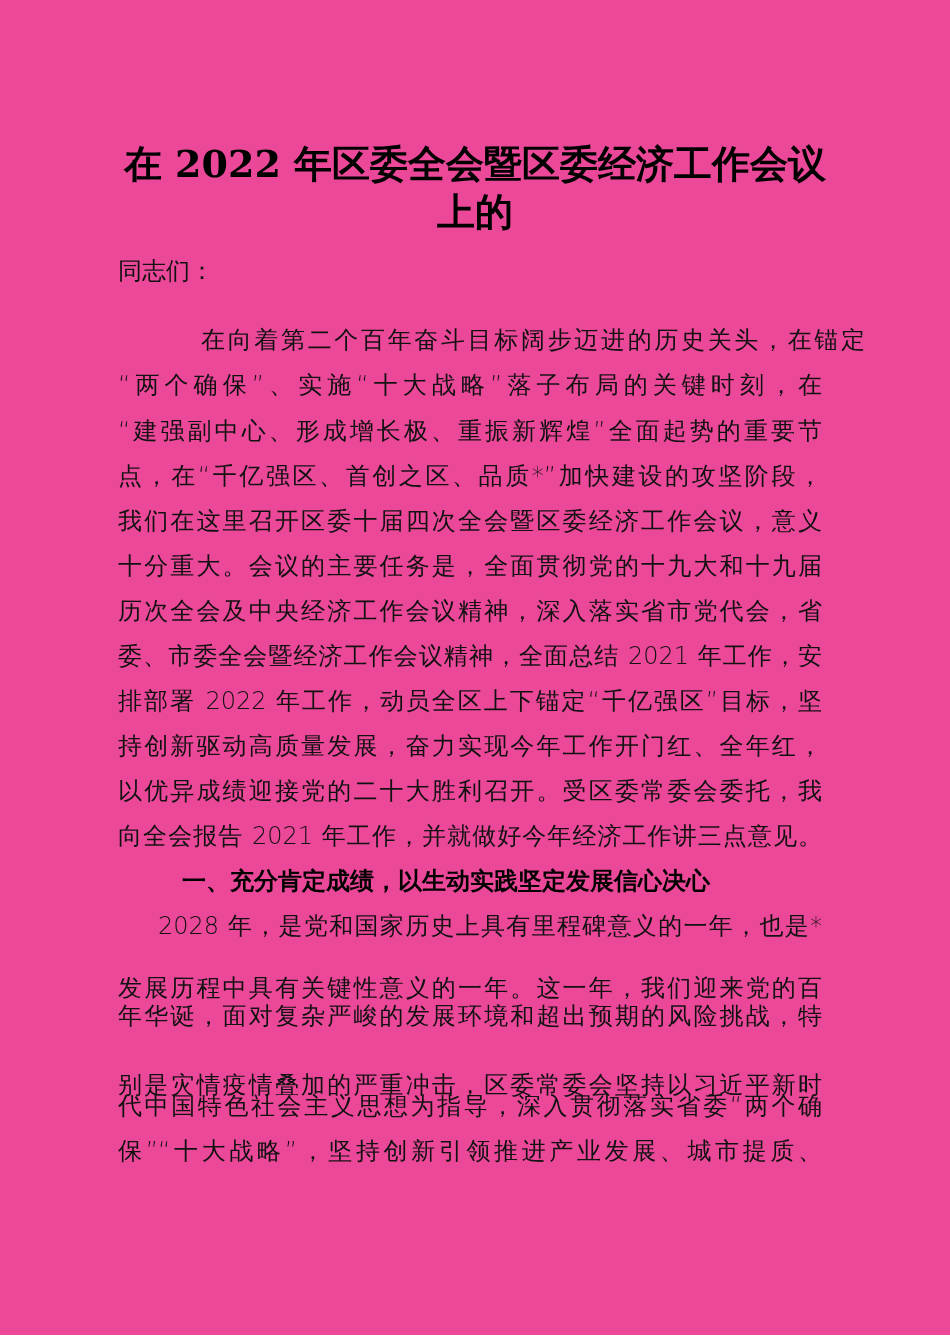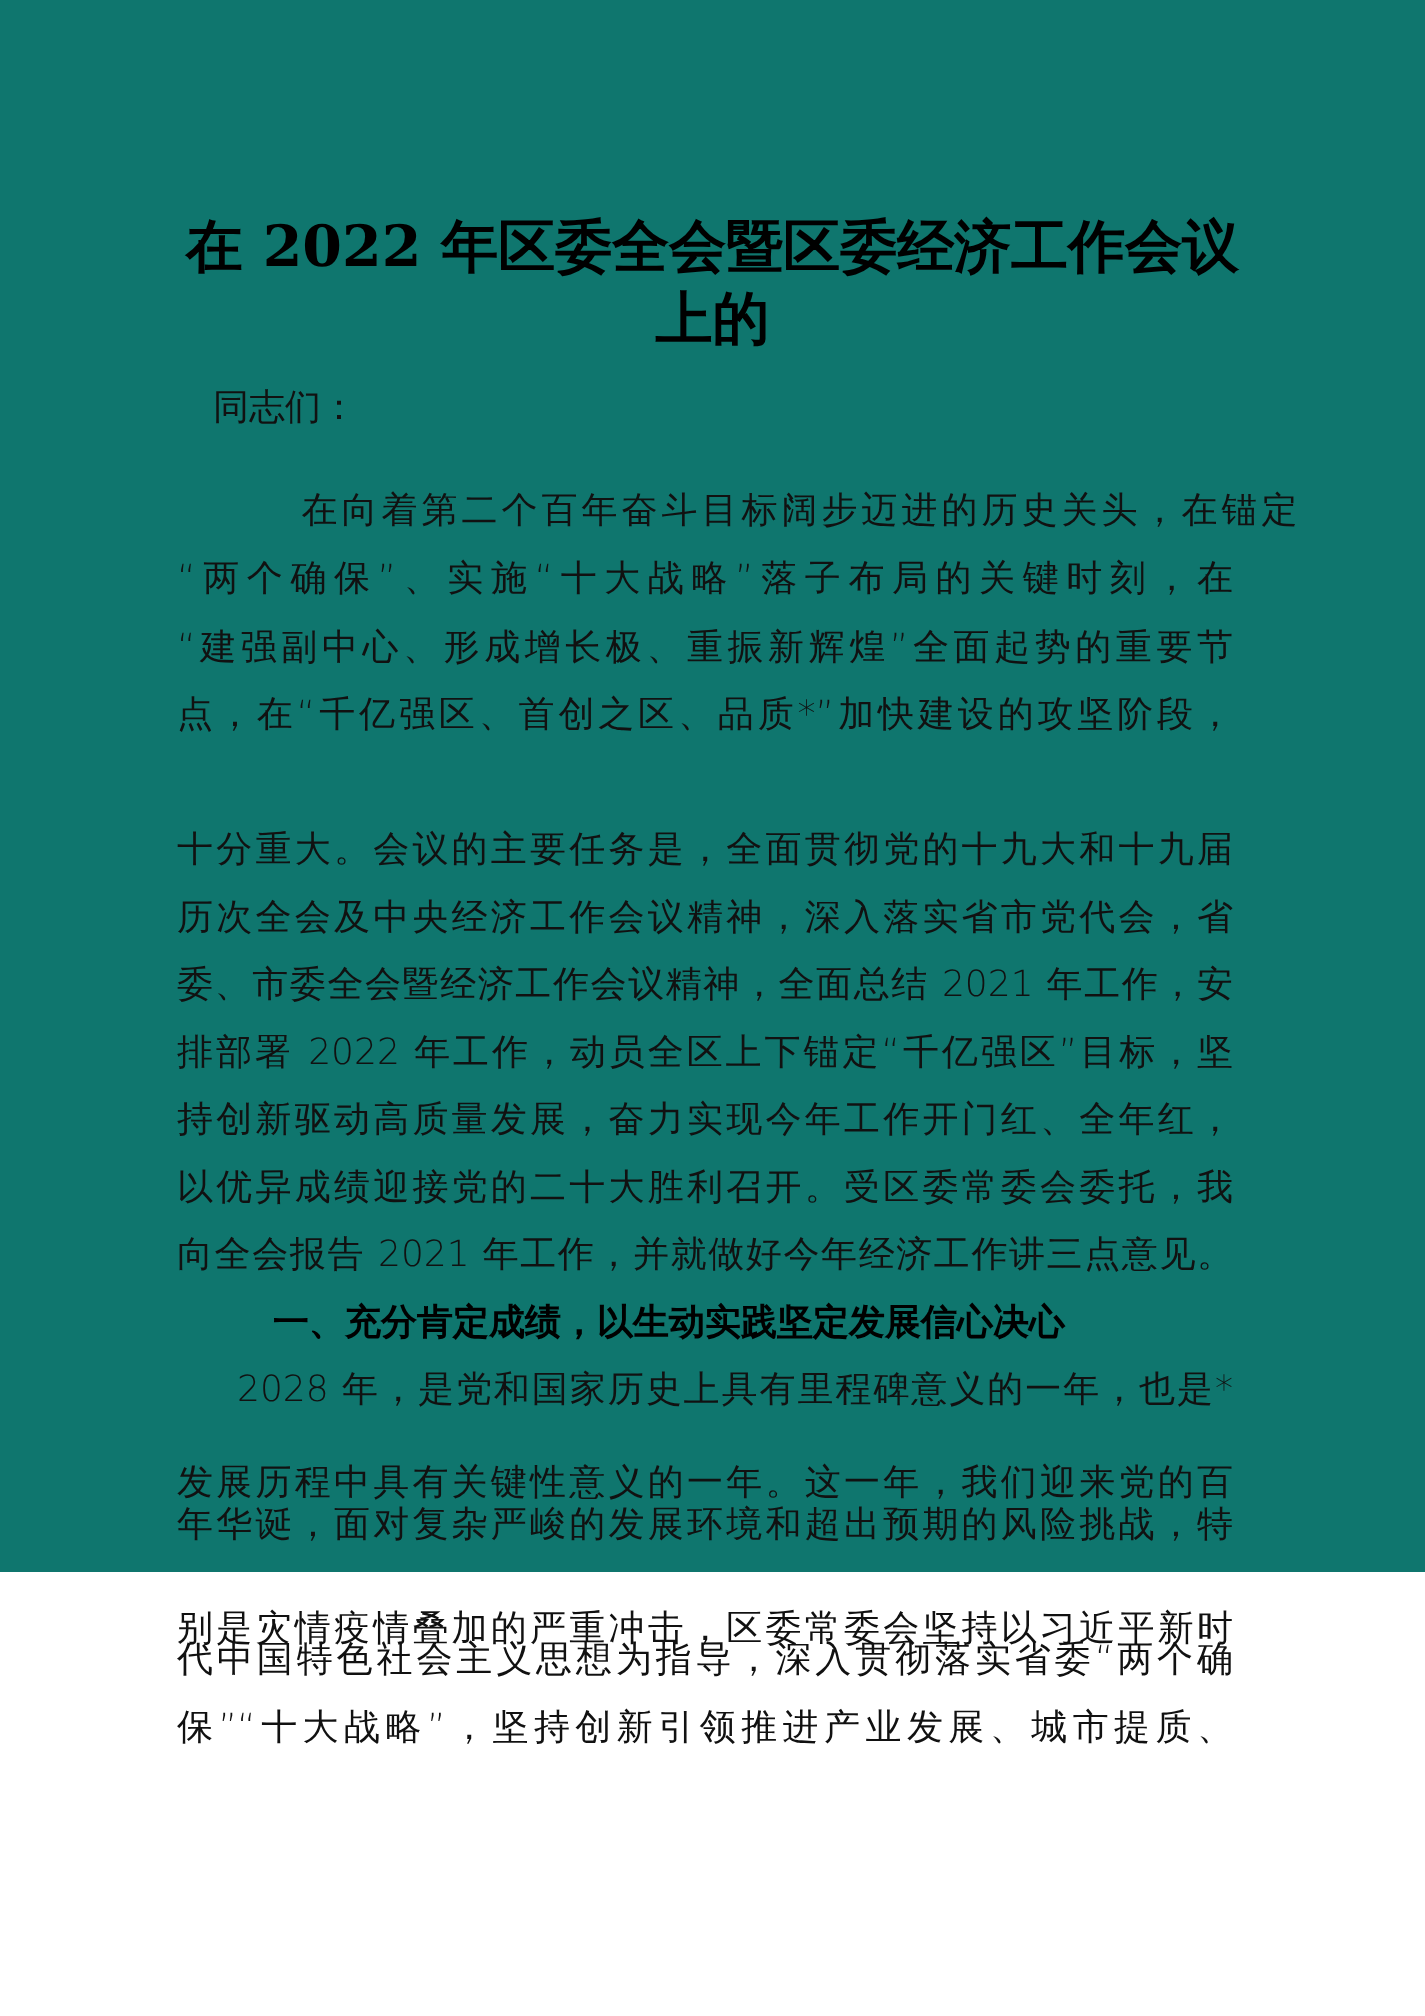--- a/index.html
+++ b/index.html
@@ -1,37 +1,38 @@
 <!DOCTYPE html>
 <html><head>
   <meta charset="utf-8">
   <style>
     html, body { margin: 0; padding: 0; background: #ffffff; }
     body { width: 950px; height: 1344px; position: relative; overflow: hidden; font-family: "DejaVu Serif", "Liberation Serif", serif; color: #000; }
-    .page { position: absolute; left: 0; top: 0; width: 950px; height: 1048px; background: #0f766e; }
+    .page { position: absolute; left: 0; top: 0; width: 950px; height: 1335px; background: #ec4899; }
     .title { position: absolute; left: 110px; width: 730px; text-align: center; font-weight: bold; font-size: 38px; line-height: 48px; letter-spacing: 0px; font-family: "DejaVu Serif", "Liberation Serif", serif; }
     .title-1 { top: 140px; }
     .title-2 { top: 185px; }
     .line { position: absolute; left: 118px; width: 704px; font-size: 24px; height: 30px; line-height: 30px; white-space: nowrap; text-align: justify; text-align-last: justify; font-family: "DejaVu Sans", "Liberation Sans", sans-serif; font-weight: 300; color: #111; }
     .line.indent { left: 158px; width: 664px; }
-    .line.last { text-align-last: left; margin-left: 24px; }
+    .line.last { text-align-last: left; }
     .heading { position: absolute; left: 158px; font-size: 24px; height: 30px; line-height: 30px; white-space: nowrap; font-weight: bold; font-family: "DejaVu Sans", "Liberation Sans", sans-serif; margin-left: 24px; }
   </style>
 </head>
 <body>
 
 <div class="page">
   <div class="title title-1">在 2022 年区委全会暨区委经济工作会议上的</div>
 
   <div class="line last" style="top:256px;">同志们：</div>
 
   <div class="line indent" style="top:325px;margin-left:43px;">在向着第二个百年奋斗目标阔步迈进的历史关头，在锚定</div>
   <div class="line" style="top:370px;">“两个确保”、实施“十大战略”落子布局的关键时刻，在</div>
   <div class="line" style="top:416px;">“建强副中心、形成增长极、重振新辉煌”全面起势的重要节</div>
   <div class="line" style="top:461px;">点，在“千亿强区、首创之区、品质*”加快建设的攻坚阶段，</div>
+  <div class="line" style="top:506px;">我们在这里召开区委十届四次全会暨区委经济工作会议，意义</div>
   <div class="line" style="top:551px;">十分重大。会议的主要任务是，全面贯彻党的十九大和十九届</div>
   <div class="line" style="top:596px;">历次全会及中央经济工作会议精神，深入落实省市党代会，省</div>
   <div class="line" style="top:641px;">委、市委全会暨经济工作会议精神，全面总结 2021 年工作，安</div>
   <div class="line" style="top:686px;">排部署 2022 年工作，动员全区上下锚定“千亿强区”目标，坚</div>
   <div class="line" style="top:731px;">持创新驱动高质量发展，奋力实现今年工作开门红、全年红，</div>
   <div class="line" style="top:776px;">以优异成绩迎接党的二十大胜利召开。受区委常委会委托，我</div>
   <div class="line" style="top:821px;">向全会报告 2021 年工作，并就做好今年经济工作讲三点意见。</div>
 
   <div class="heading" style="top:866px;">一、充分肯定成绩，以生动实践坚定发展信心决心</div>
 

